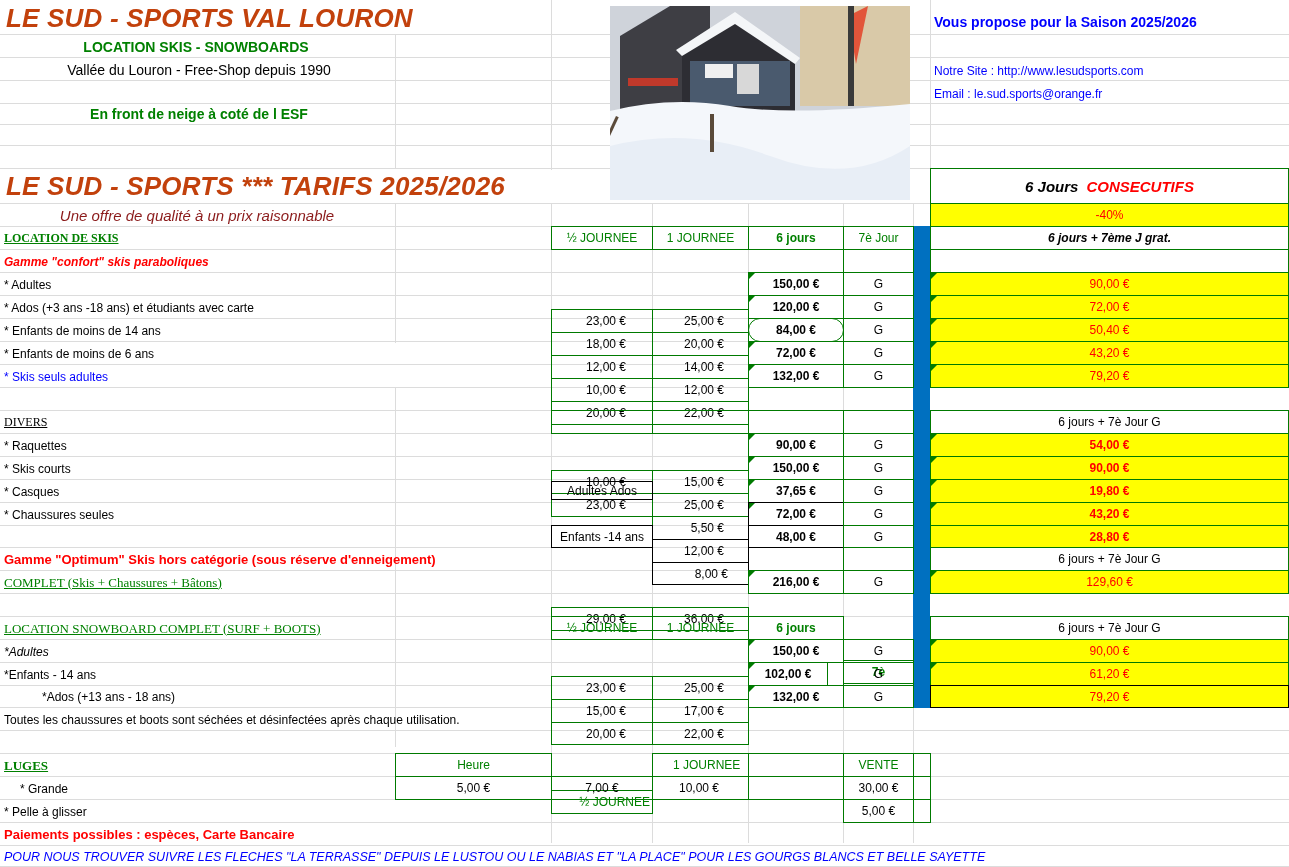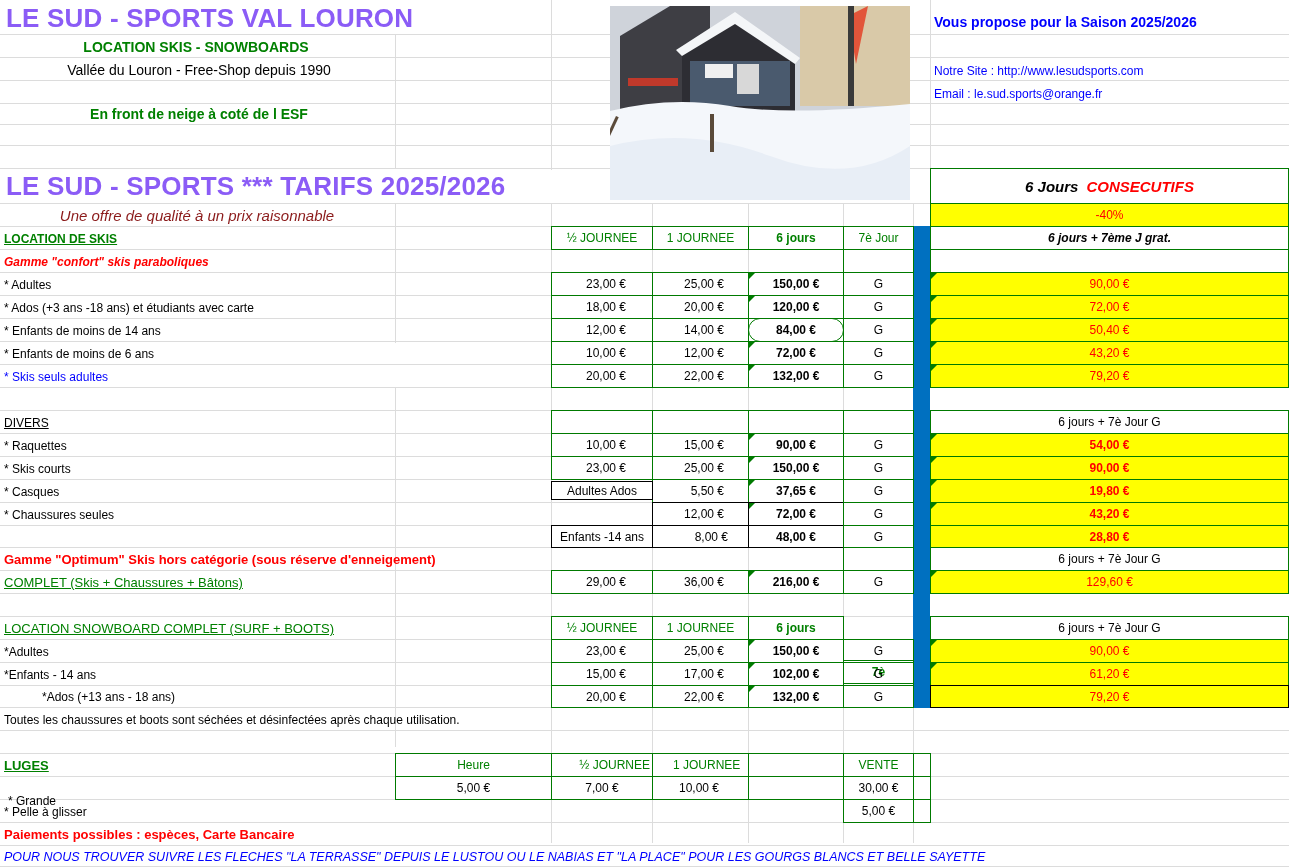--- a/index.html
+++ b/index.html
@@ -6,40 +6,40 @@
   html, body { width: 1289px; height: 867px; background: #ffffff; overflow: hidden; }
   body { position: relative; font-family: "Liberation Sans", sans-serif; font-size: 12px; color: #000; }
 
   
   .grid-h { position: absolute; left: 0; height: 1px; background: #dcdcdc; }
   .grid-v { position: absolute; top: 0; width: 1px; background: #dcdcdc; }
 
   .cell { position: absolute; display: flex; align-items: center; white-space: nowrap; overflow: visible; }
   .c { justify-content: center; }
   .l { justify-content: flex-start; padding-left: 4px; }
-  .r { justify-content: flex-end; padding-right: 4px; }
+  .r { justify-content: flex-end; padding-right: 4px; margin-top: 37px; }
 
   .gb { border: 1px solid #007a00; }
   .kb { border: 1px solid #000; }
 
   .green { color: #008000; }
   .red { color: #ff0000; }
   .blue { color: #0000ff; }
   .darkred { color: #8b1a1a; }
   .b { font-weight: bold; }
   .i { font-style: italic; }
-  .u { text-decoration: underline; }
+  .u { text-decoration: underline; font-family: Liberation Serif, serif; }
 
   .yellow { background: #ffff00; }
   .bluebar { position: absolute; background: #0070c0; }
 
   .tri::before { content: ""; position: absolute; left: 0; top: 0; width: 0; height: 0;
     border-top: 6px solid #007a00; border-right: 6px solid transparent; }
 
-  .title-big { font-size: 26px; font-weight: bold; color: #8b5cf6; letter-spacing: 0.2px; }
+  .title-big { font-size: 26px; font-weight: bold; color: #c2410c; letter-spacing: 0.2px; font-style: italic; }
 
   .photo { position: absolute; left: 610px; top: 6px; width: 300px; height: 194px; overflow: hidden;
     background: linear-gradient(#c9ccd2, #dfe3e8); }
 </style>
 </head>
 <body>
 
 <div>
   <div class="grid-h" style="top:34px;width:1289px"></div>
   <div class="grid-h" style="top:57px;width:1289px"></div>
@@ -242,32 +242,32 @@
 </div>
 
 <div class="cell l green u" style="left:0;top:617px;height:23px;font-size:13px;">LOCATION  SNOWBOARD COMPLET (SURF + BOOTS)</div>
 <div class="cell c gb green" style="left:551px;top:616px;width:102px;height:24px;">½ JOURNEE</div>
 <div class="cell c gb green" style="left:652px;top:616px;width:97px;height:24px;">1 JOURNEE</div>
 <div class="cell c gb green b" style="left:748px;top:616px;width:96px;height:24px;">6 jours</div>
 <div class="cell c gb green b" style="left:843px;top:616px;width:71px;height:24px;margin-top:44px;">7è</div>
 <div class="cell c gb" style="left:930px;top:616px;width:359px;height:24px;">6 jours + 7è Jour G</div>
 
 <div>
-  <div class="cell l" style="left:0;top:640px;height:23px;">*Adultes</div>
+  <div class="cell l" style="left:0;top:640px;height:23px;font-style:italic;">*Adultes</div>
   <div class="cell r gb" style="left:551px;top:639px;width:102px;height:24px;padding-right:26px;">23,00 €</div>
   <div class="cell r gb" style="left:652px;top:639px;width:97px;height:24px;padding-right:24px;">25,00 €</div>
   <div class="cell c gb b tri" style="left:748px;top:639px;width:96px;height:24px;">150,00 €</div>
   <div class="cell c gb" style="left:843px;top:639px;width:71px;height:24px;">G</div>
   <div class="cell c gb yellow red tri" style="left:930px;top:639px;width:359px;height:24px;">90,00 €</div>
 </div>
 <div>
   <div class="cell l" style="left:0;top:663px;height:23px;">*Enfants  - 14 ans</div>
   <div class="cell r gb" style="left:551px;top:662px;width:102px;height:24px;padding-right:26px;">15,00 €</div>
   <div class="cell r gb" style="left:652px;top:662px;width:97px;height:24px;padding-right:24px;">17,00 €</div>
-  <div class="cell c gb b tri" style="left:748px;top:662px;width:96px;height:24px;text-align:right;">102,00 €</div>
+  <div class="cell c gb b tri" style="left:748px;top:662px;width:80px;height:24px;text-align:right;">102,00 €</div>
   <div class="cell c gb" style="left:843px;top:662px;width:71px;height:24px;">G</div>
   <div class="cell c gb yellow red tri" style="left:930px;top:662px;width:359px;height:24px;">61,20 €</div>
 </div>
 <div>
   <div class="cell l" style="left:4px;top:686px;height:22px;padding-left:38px;">*Ados (+13 ans - 18 ans)</div>
   <div class="cell r gb" style="left:551px;top:685px;width:102px;height:23px;padding-right:26px;">20,00 €</div>
   <div class="cell r gb" style="left:652px;top:685px;width:97px;height:23px;padding-right:24px;">22,00 €</div>
   <div class="cell c gb b tri" style="left:748px;top:685px;width:96px;height:23px;">132,00 €</div>
   <div class="cell c gb" style="left:843px;top:685px;width:71px;height:23px;">G</div>
   <div class="cell c kb yellow red" style="left:930px;top:685px;width:359px;height:23px;">79,20 €</div>
@@ -277,21 +277,21 @@
 
 <div class="cell l green b u" style="left:0;top:754px;height:23px;font-size:13px;">LUGES</div>
 <div class="cell c gb green" style="left:395px;top:753px;width:157px;height:24px;">Heure</div>
 <div class="cell r gb green" style="left:551px;top:753px;width:102px;height:24px;padding-right:2px;">½ JOURNEE</div>
 <div class="cell l gb green" style="left:652px;top:753px;width:97px;height:24px;padding-left:20px;">1 JOURNEE</div>
 <div class="cell gb" style="left:748px;top:753px;width:96px;height:24px;border-left:none;border-right:none;"></div>
 <div class="cell c gb green" style="left:843px;top:753px;width:71px;height:24px;">VENTE</div>
 <div class="cell gb" style="left:913px;top:753px;width:18px;height:24px;"></div>
 
 <div>
-  <div class="cell l" style="left:4px;top:777px;height:23px;margin-top:12px;">* Grande</div>
+  <div class="cell l" style="left:16px;top:777px;height:23px;">* Grande</div>
   <div class="cell c gb" style="left:395px;top:776px;width:157px;height:24px;">5,00 €</div>
   <div class="cell c gb" style="left:551px;top:776px;width:102px;height:24px;">7,00 €</div>
   <div class="cell l gb" style="left:652px;top:776px;width:97px;height:24px;padding-left:26px;">10,00 €</div>
   <div class="cell gb" style="left:748px;top:776px;width:96px;height:24px;border-left:none;border-right:none;"></div>
   <div class="cell c gb" style="left:843px;top:776px;width:71px;height:24px;">30,00 €</div>
   <div class="cell gb" style="left:913px;top:776px;width:18px;height:24px;"></div>
 </div>
 <div>
   <div class="cell l" style="left:0;top:800px;height:23px;">* Pelle à glisser</div>
   <div class="cell c gb" style="left:843px;top:799px;width:71px;height:24px;">5,00 €</div>

